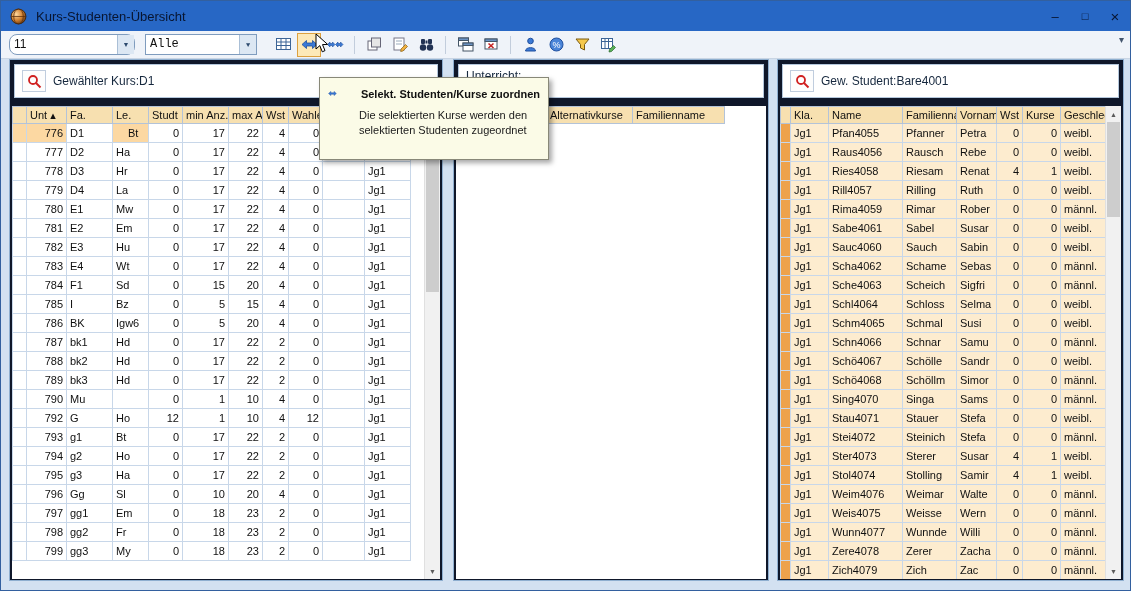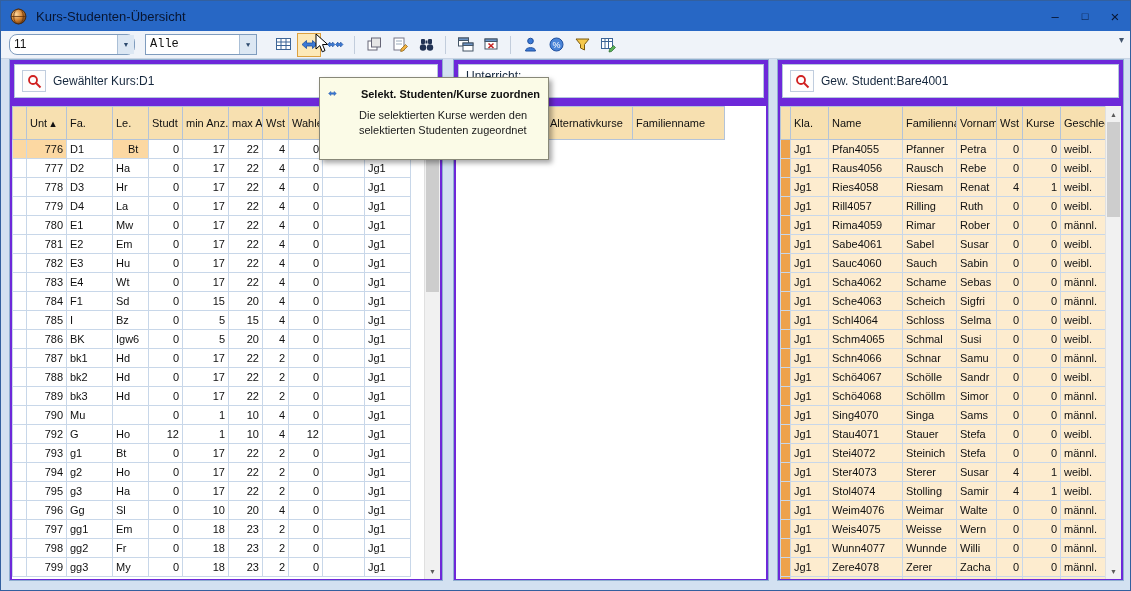--- a/index.html
+++ b/index.html
@@ -24,33 +24,33 @@
   .combo1{width:126px;border-radius:8px;}
   .combo2{width:112px;margin-left:10px;font-family:Liberation Mono, monospace;}
   .tb-icons{display:flex;align-items:center;margin-left:14px;gap:2px;}
   .tbtn{width:24px;height:24px;display:flex;align-items:center;justify-content:center;border:1px solid transparent;box-sizing:border-box;}
   .tbtn.hovered{background:#fde9b8;border-color:#dda13f;}
   .tsep{width:1px;height:18px;background:#c2cddc;margin:0 5px;}
   .tb-overflow{margin-left:auto;align-self:flex-start;margin-top:3px;font-size:10px;color:#44566e;}
   .tb-overflow::before{content:"▾";}
 
   
-  .panel{position:absolute;background:#6d28d9;border:1px solid #8fafd0;box-sizing:border-box;}
+  .panel{position:absolute;background:#0f172a;border:1px solid #8fafd0;box-sizing:border-box;}
   .panel-left{left:8px;top:58px;width:434px;height:522px;}
   .panel-mid{left:452px;top:58px;width:316px;height:522px;}
   .panel-right{left:776px;top:58px;width:347px;height:522px;}
   .panel-head{position:absolute;left:4px;right:4px;top:4px;height:34px;background:#fff;border:1px solid #b4c7dc;display:flex;align-items:center;gap:7px;padding:0 7px;box-sizing:border-box;}
   .panel-head.toplabel{align-items:flex-start;padding-top:4px;}
   .mag-btn{width:22px;height:20px;border:1px solid #c0cdde;background:#fdfdfd;display:flex;align-items:center;justify-content:center;flex:0 0 auto;}
   .panel-label{font-size:12px;color:#16283e;white-space:nowrap;}
   .grid-area{position:absolute;left:2px;right:2px;top:46px;bottom:1px;background:#fff;overflow:hidden;}
 
   
   table.grid{border-collapse:collapse;table-layout:fixed;}
-  .grid th{background:#f7e0b0;border:1px solid #b3c3d8;font-weight:normal;font-size:11px;height:16px;padding:8px 3px;text-align:left;color:#101010;white-space:nowrap;overflow:hidden;}
+  .grid th{background:#f7e0b0;border:1px solid #b3c3d8;font-weight:normal;font-size:11px;height:16px;padding:0 3px;text-align:left;color:#101010;white-space:nowrap;overflow:hidden;}
   .grid td{border:1px solid #c8d7e9;font-size:11px;height:18px;padding:0 3px;color:#101010;white-space:nowrap;overflow:hidden;background:#fff;}
   .grid td.num{text-align:right;}
   .grid td.sel{background:#fcd8a2;padding-left:15px;}
   .right-grid td{background:#fdeccf;}
   .right-grid td:first-child{background:#eea24b;padding:0;}
   .right-grid th:first-child{padding:0;}
 
   
   .vscroll{position:absolute;top:0;right:0;bottom:0;width:16px;background:#f1f1f1;border-left:1px solid #e0e0e0;box-sizing:border-box;}
   .scroll-arrow{position:absolute;left:0;width:15px;height:16px;display:flex;align-items:center;justify-content:center;color:#5a5a5a;}

